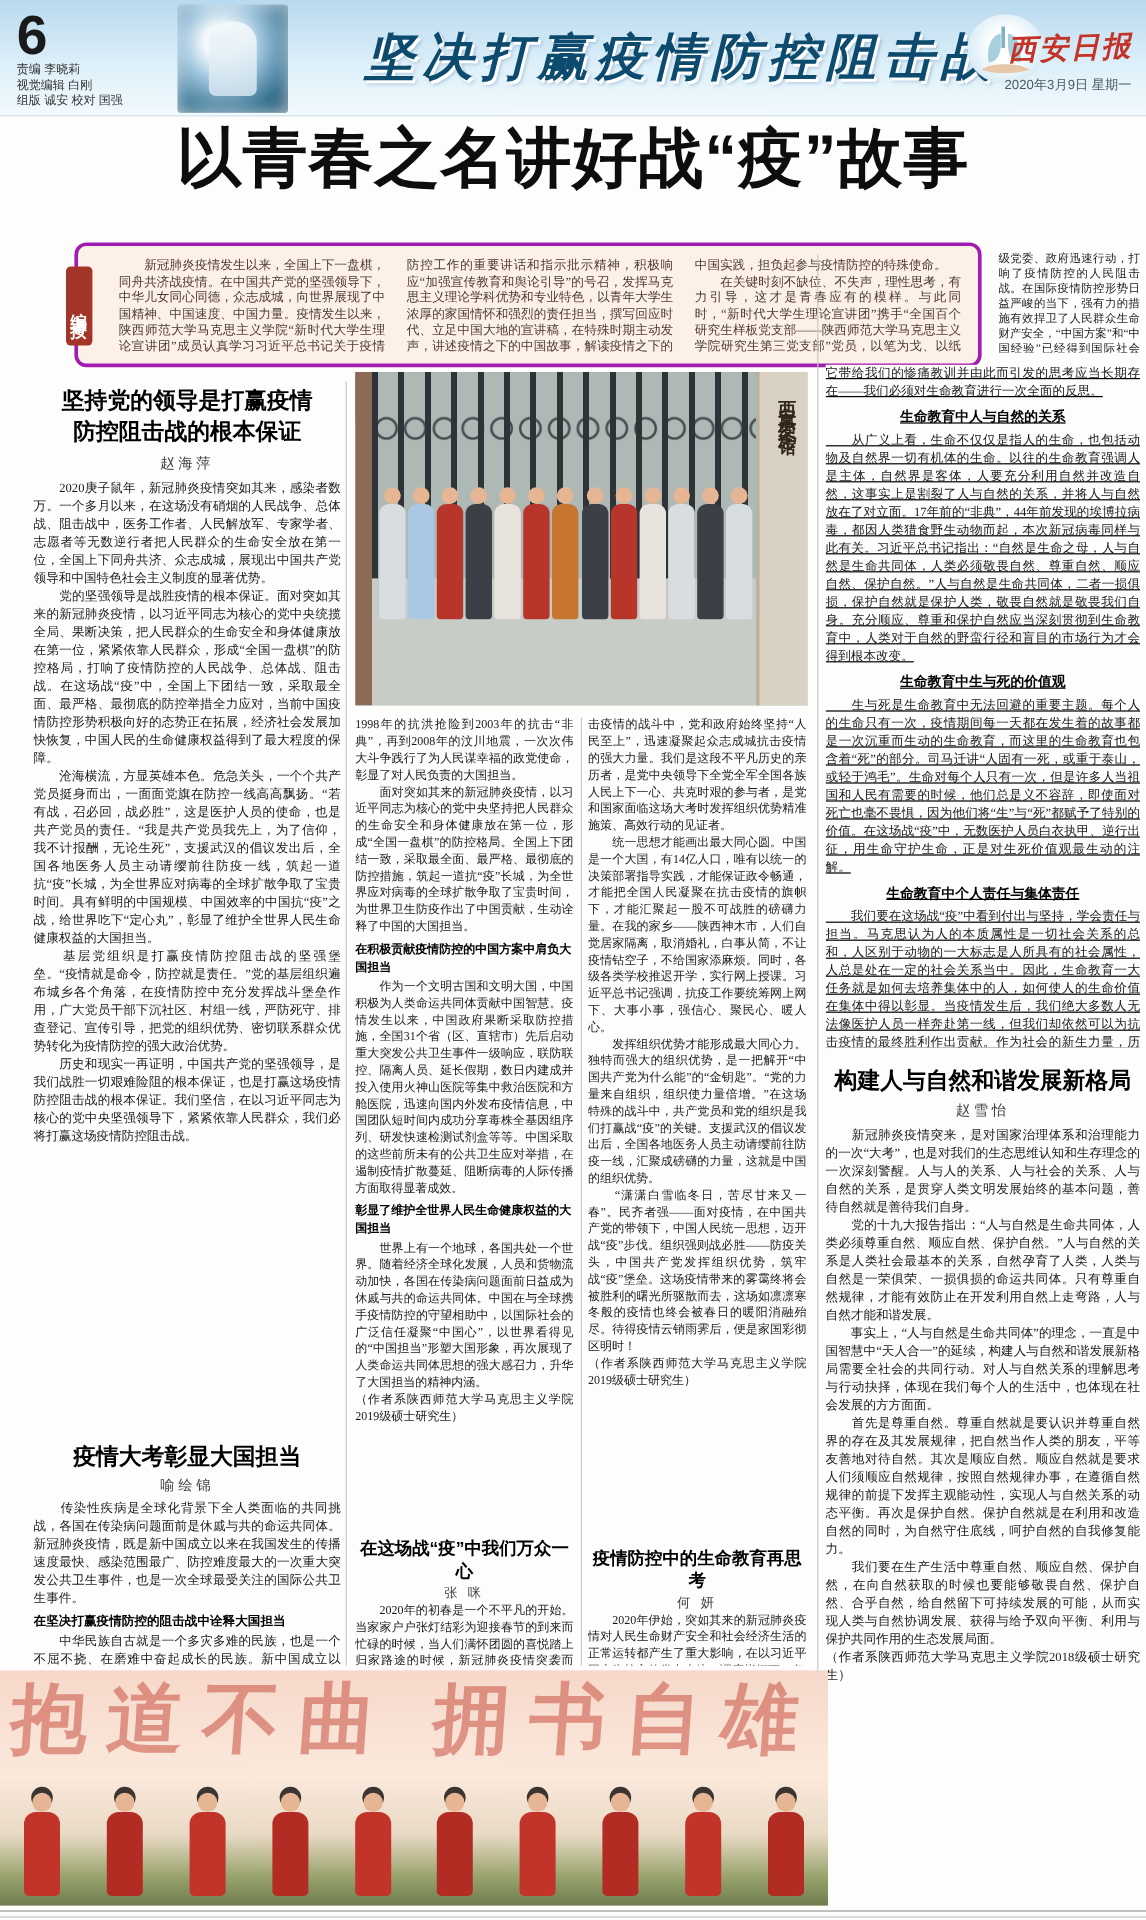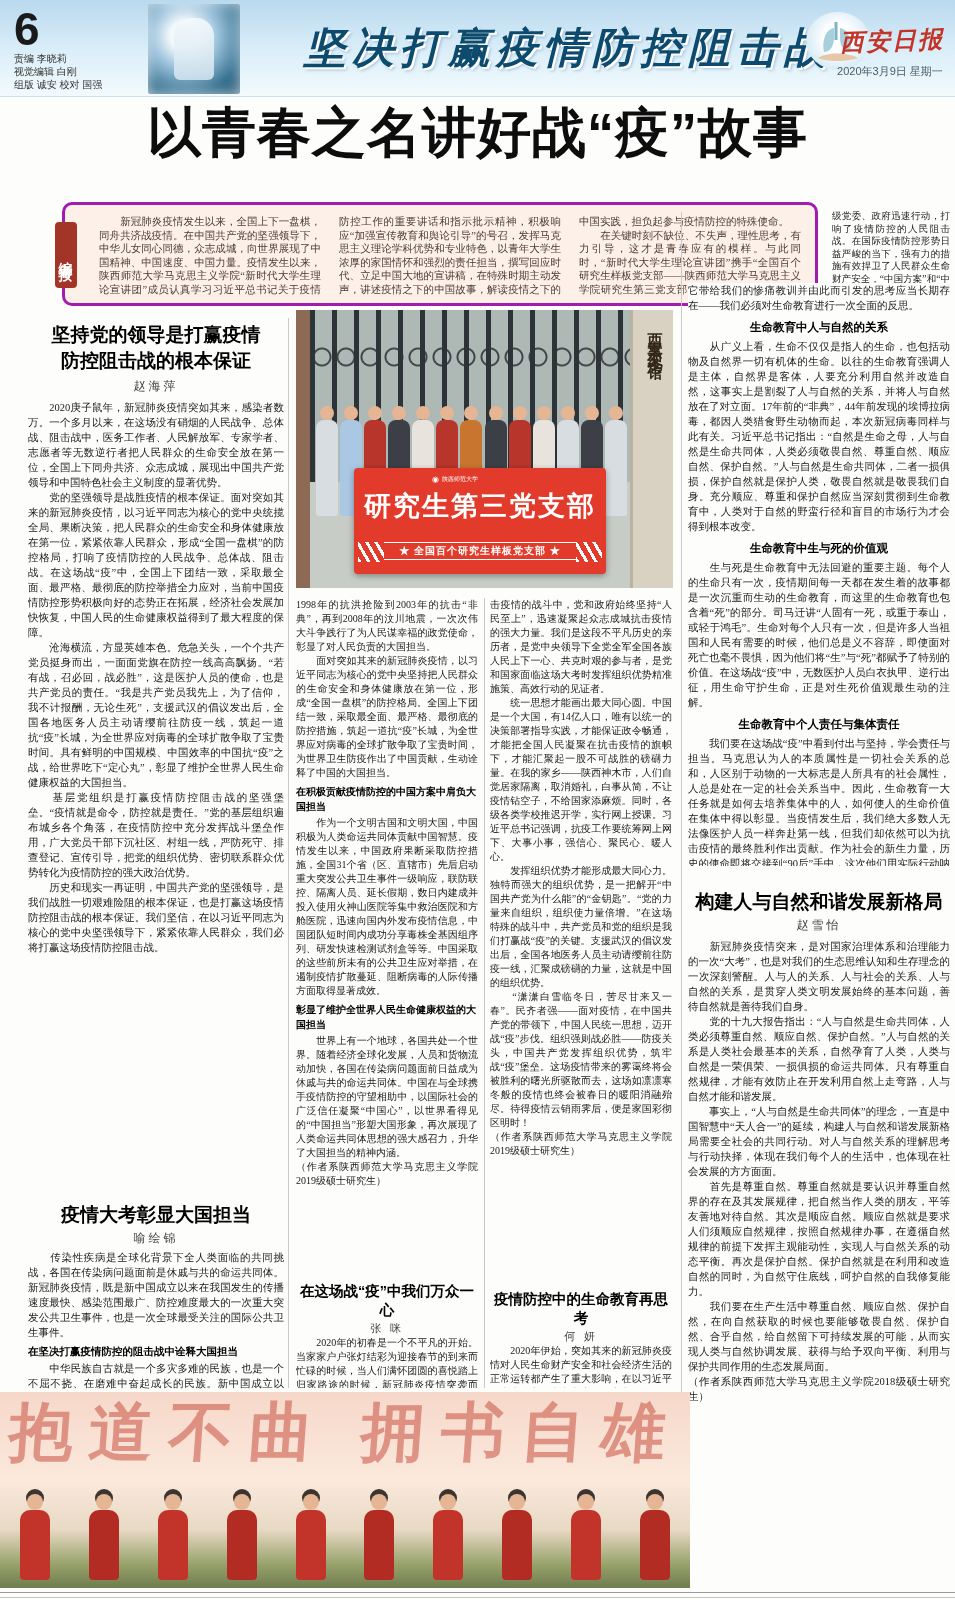--- a/index.html
+++ b/index.html
@@ -165,27 +165,20 @@
         <span class="person"></span>
         <span class="person"></span>
         <span class="person"></span>
         <span class="person"></span>
         <span class="person"></span>
         <span class="person"></span>
         <span class="person"></span>
         <span class="person"></span>
         <span class="person"></span>
     </div>
-    <div id="banner-flag">
-      <div id="flag-logo">陕西师范大学</div>
-      <div id="flag-line1">研究生第三党支部</div>
-      <div id="flag-strip">★ 全国百个研究生样板党支部 ★</div>
-      <div class="flag-hash" style="left:4px;"></div>
-      <div class="flag-hash" style="right:4px;"></div>
-    </div>
   </div>
 
   <div class="abs block" style="left:296px;top:598px;width:182px;height:680px;">
     <div class="body-sm">1998年的抗洪抢险到2003年的抗击“非典”，再到2008年的汶川地震，一次次伟大斗争践行了为人民谋幸福的政党使命，彰显了对人民负责的大国担当。
 　　面对突如其来的新冠肺炎疫情，以习近平同志为核心的党中央坚持把人民群众的生命安全和身体健康放在第一位，形成“全国一盘棋”的防控格局。全国上下团结一致，采取最全面、最严格、最彻底的防控措施，筑起一道抗“疫”长城，为全世界应对病毒的全球扩散争取了宝贵时间，为世界卫生防疫作出了中国贡献，生动诠释了中国的大国担当。</div>
     <div class="subhead" style="font-size:10px;">在积极贡献疫情防控的中国方案中肩负大国担当</div>
     <div class="body-sm">　　作为一个文明古国和文明大国，中国积极为人类命运共同体贡献中国智慧。疫情发生以来，中国政府果断采取防控措施，全国31个省（区、直辖市）先后启动重大突发公共卫生事件一级响应，联防联控、隔离人员、延长假期，数日内建成并投入使用火神山医院等集中救治医院和方舱医院，迅速向国内外发布疫情信息，中国团队短时间内成功分享毒株全基因组序列、研发快速检测试剂盒等等。中国采取的这些前所未有的公共卫生应对举措，在遏制疫情扩散蔓延、阻断病毒的人际传播方面取得显著成效。</div>
     <div class="subhead" style="font-size:10px;">彰显了维护全世界人民生命健康权益的大国担当</div>
     <div class="body-sm">　　世界上有一个地球，各国共处一个世界。随着经济全球化发展，人员和货物流动加快，各国在传染病问题面前日益成为休戚与共的命运共同体。中国在与全球携手疫情防控的守望相助中，以国际社会的广泛信任凝聚“中国心”，以世界看得见的“中国担当”形塑大国形象，再次展现了人类命运共同体思想的强大感召力，升华了大国担当的精神内涵。</div>
     <div class="attr" style="font-size:10px;line-height:14px;">（作者系陕西师范大学马克思主义学院2019级硕士研究生）</div>
@@ -204,21 +197,21 @@
 　　“潇潇白雪临冬日，苦尽甘来又一春”。民齐者强——面对疫情，在中国共产党的带领下，中国人民统一思想，迈开战“疫”步伐。组织强则战必胜——防疫关头，中国共产党发挥组织优势，筑牢战“疫”堡垒。这场疫情带来的雾霭终将会被胜利的曙光所驱散而去，这场如凛凛寒冬般的疫情也终会被春日的暖阳消融殆尽。待得疫情云销雨霁后，便是家国彩彻区明时！</div>
     <div class="attr" style="font-size:10px;line-height:14px;">（作者系陕西师范大学马克思主义学院2019级硕士研究生）</div>
   </div>
 
   <div class="abs block" style="left:490px;top:1290px;width:182px;height:98px;">
     <div class="art-title" style="font-size:14.5px;line-height:19px;">疫情防控中的生命教育再思考</div>
     <div class="byline" style="font-size:11px;line-height:16px;">何 妍</div>
     <div class="body-sm">　　2020年伊始，突如其来的新冠肺炎疫情对人民生命财产安全和社会经济生活的正常运转都产生了重大影响，在以习近平同志为核心的党中央统一调度指挥下，各</div>
   </div>
 
-  <div class="abs block" style="left:688px;top:283px;width:262px;height:583px;">
+  <div class="abs block" style="left:688px;top:304px;width:262px;height:583px;text-decoration:underline;">
     <div class="body-text">它带给我们的惨痛教训并由此而引发的思考应当长期存在——我们必须对生命教育进行一次全面的反思。</div>
     <div class="sec-head">生命教育中人与自然的关系</div>
     <div class="body-text">　　从广义上看，生命不仅仅是指人的生命，也包括动物及自然界一切有机体的生命。以往的生命教育强调人是主体，自然界是客体，人要充分利用自然并改造自然，这事实上是割裂了人与自然的关系，并将人与自然放在了对立面。17年前的“非典”，44年前发现的埃博拉病毒，都因人类猎食野生动物而起，本次新冠病毒同样与此有关。习近平总书记指出：“自然是生命之母，人与自然是生命共同体，人类必须敬畏自然、尊重自然、顺应自然、保护自然。”人与自然是生命共同体，二者一损俱损，保护自然就是保护人类，敬畏自然就是敬畏我们自身。充分顺应、尊重和保护自然应当深刻贯彻到生命教育中，人类对于自然的野蛮行径和盲目的市场行为才会得到根本改变。</div>
     <div class="sec-head">生命教育中生与死的价值观</div>
     <div class="body-text">　　生与死是生命教育中无法回避的重要主题。每个人的生命只有一次，疫情期间每一天都在发生着的故事都是一次沉重而生动的生命教育，而这里的生命教育也包含着“死”的部分。司马迁讲“人固有一死，或重于泰山，或轻于鸿毛”。生命对每个人只有一次，但是许多人当祖国和人民有需要的时候，他们总是义不容辞，即使面对死亡也毫不畏惧，因为他们将“生”与“死”都赋予了特别的价值。在这场战“疫”中，无数医护人员白衣执甲、逆行出征，用生命守护生命，正是对生死价值观最生动的注解。</div>
     <div class="sec-head">生命教育中个人责任与集体责任</div>
     <div class="body-text">　　我们要在这场战“疫”中看到付出与坚持，学会责任与担当。马克思认为人的本质属性是一切社会关系的总和，人区别于动物的一大标志是人所具有的社会属性，人总是处在一定的社会关系当中。因此，生命教育一大任务就是如何去培养集体中的人，如何使人的生命价值在集体中得以彰显。当疫情发生后，我们绝大多数人无法像医护人员一样奔赴第一线，但我们却依然可以为抗击疫情的最终胜利作出贡献。作为社会的新生力量，历史的使命即将交接到“90后”手中，这次他们用实际行动呐喊“这次换我们保护世界”，这正是彰显生命价值最好的写照。这场战“疫”终将被我们战胜，但由此而被赋予更深厚含义的民族凝聚力和民族精神，必将成为实现民族伟大复兴梦想的强大动力！</div>
 
   </div>
 

